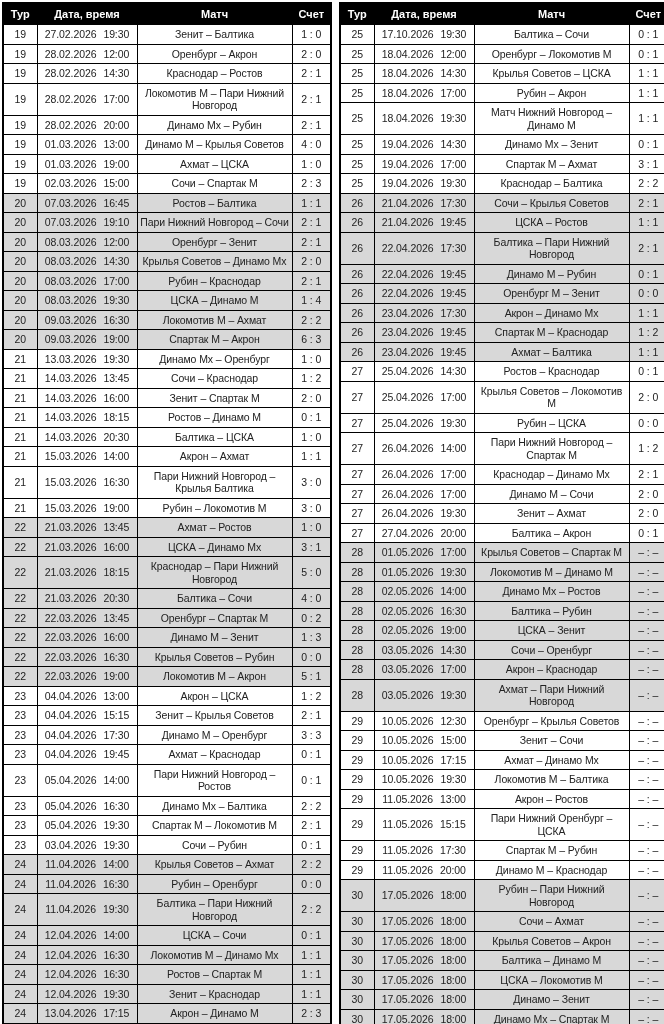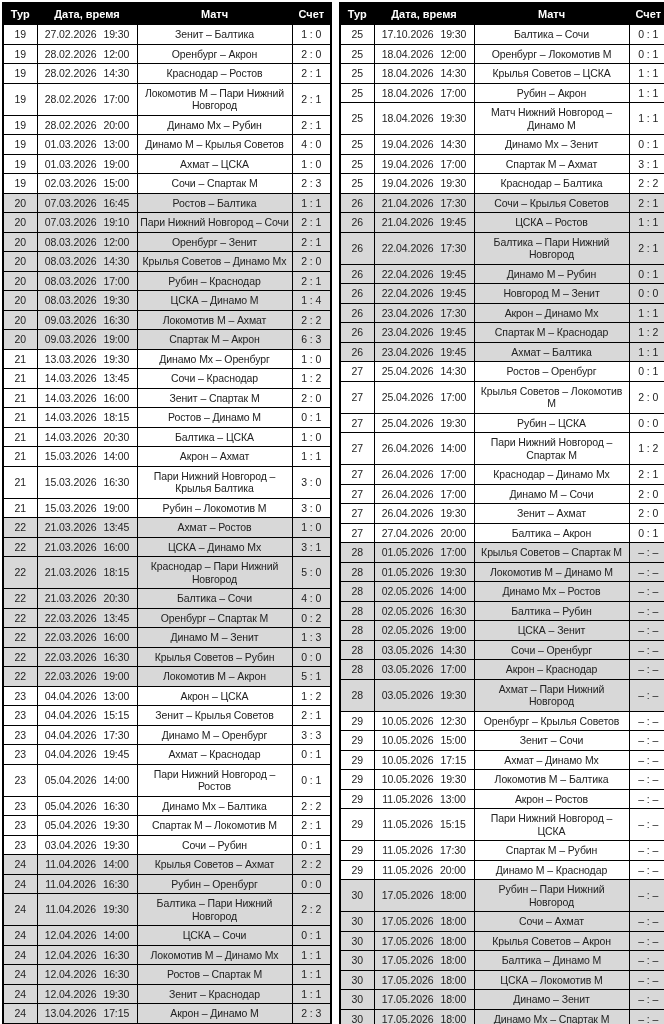--- a/index.html
+++ b/index.html
@@ -454,21 +454,21 @@
         </tr>
         <tr class="alt">
           <td class="c-round">26</td>
           <td class="c-dt"><span>22.04.2026</span><span class="time">19:45</span></td>
           <td class="c-match">Динамо М – Рубин</td>
           <td class="c-score">0 : 1</td>
         </tr>
         <tr class="alt">
           <td class="c-round">26</td>
           <td class="c-dt"><span>22.04.2026</span><span class="time">19:45</span></td>
-          <td class="c-match">Новгород М – Зенит</td>
+          <td class="c-match">Оренбург М – Зенит</td>
           <td class="c-score">0 : 0</td>
         </tr>
         <tr class="alt">
           <td class="c-round">26</td>
           <td class="c-dt"><span>23.04.2026</span><span class="time">17:30</span></td>
           <td class="c-match">Акрон – Динамо Мх</td>
           <td class="c-score">1 : 1</td>
         </tr>
         <tr class="alt">
           <td class="c-round">26</td>
@@ -478,21 +478,21 @@
         </tr>
         <tr class="alt">
           <td class="c-round">26</td>
           <td class="c-dt"><span>23.04.2026</span><span class="time">19:45</span></td>
           <td class="c-match">Ахмат – Балтика</td>
           <td class="c-score">1 : 1</td>
         </tr>
         <tr>
           <td class="c-round">27</td>
           <td class="c-dt"><span>25.04.2026</span><span class="time">14:30</span></td>
-          <td class="c-match">Ростов – Оренбург</td>
+          <td class="c-match">Ростов – Краснодар</td>
           <td class="c-score">0 : 1</td>
         </tr>
         <tr>
           <td class="c-round">27</td>
           <td class="c-dt"><span>25.04.2026</span><span class="time">17:00</span></td>
           <td class="c-match">Крылья Советов – Локомотив М</td>
           <td class="c-score">2 : 0</td>
         </tr>
         <tr>
           <td class="c-round">27</td>
@@ -604,21 +604,21 @@
         </tr>
         <tr>
           <td class="c-round">29</td>
           <td class="c-dt"><span>11.05.2026</span><span class="time">13:00</span></td>
           <td class="c-match">Акрон – Ростов</td>
           <td class="c-score">– : –</td>
         </tr>
         <tr>
           <td class="c-round">29</td>
           <td class="c-dt"><span>11.05.2026</span><span class="time">15:15</span></td>
-          <td class="c-match">Пари Нижний Новгород – ЦСКА</td>
+          <td class="c-match">Пари Нижний Оренбург – ЦСКА</td>
           <td class="c-score">– : –</td>
         </tr>
         <tr>
           <td class="c-round">29</td>
           <td class="c-dt"><span>11.05.2026</span><span class="time">17:30</span></td>
           <td class="c-match">Спартак М – Рубин</td>
           <td class="c-score">– : –</td>
         </tr>
         <tr>
           <td class="c-round">29</td>

